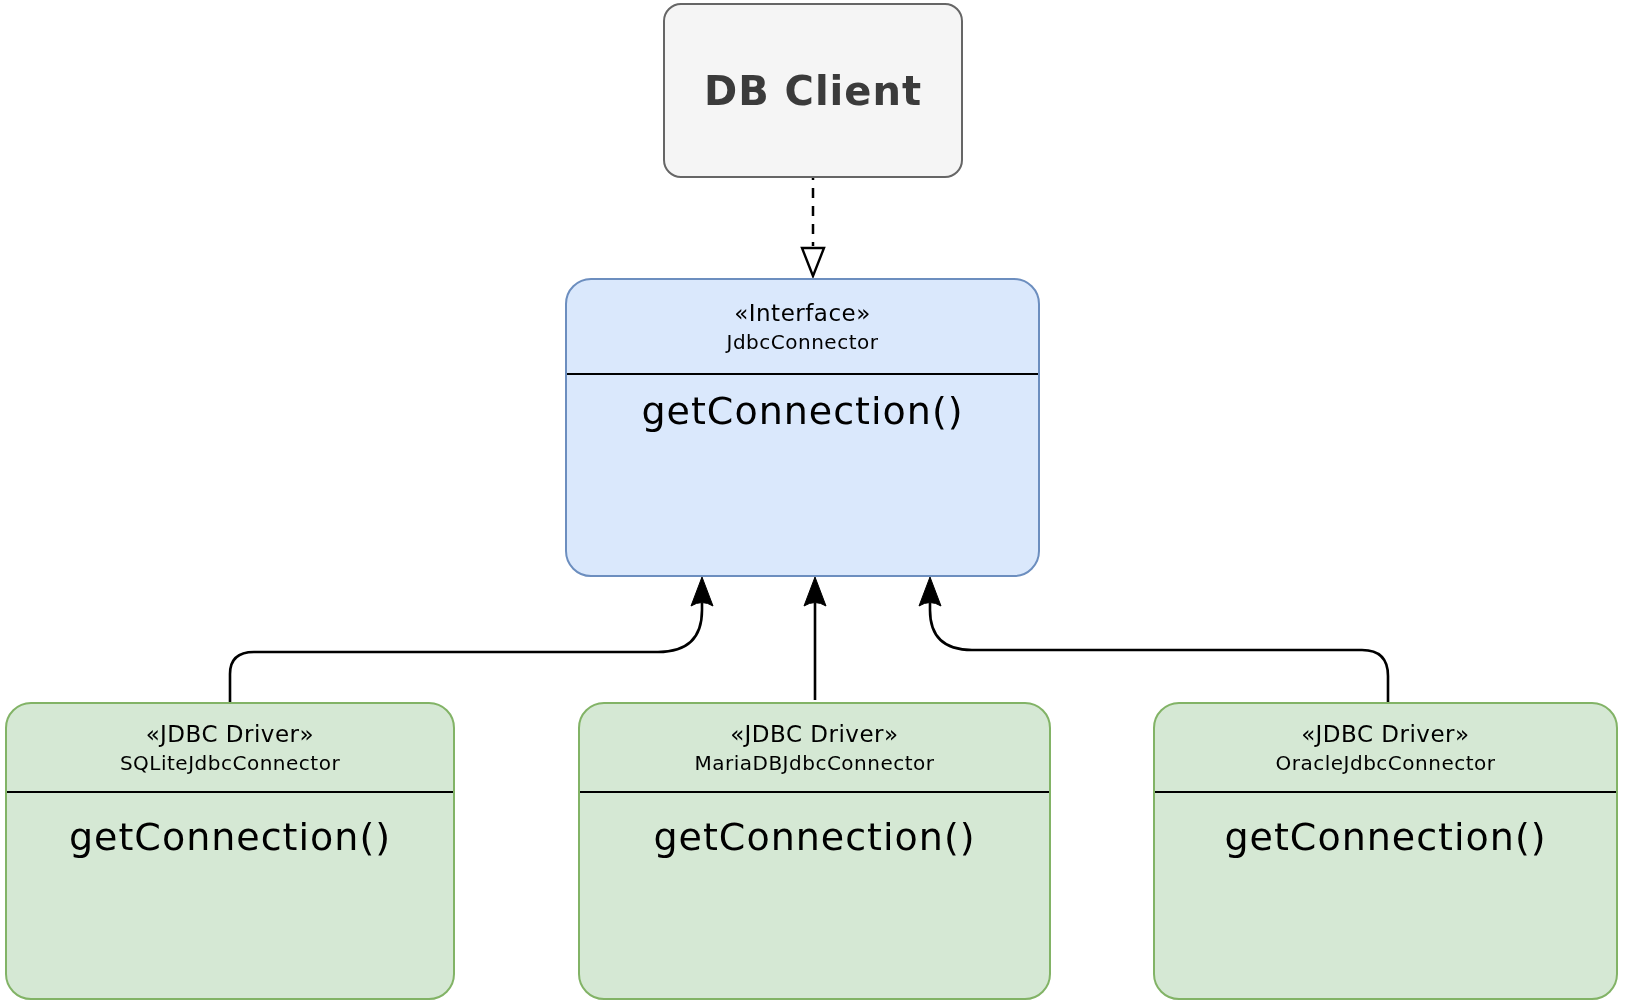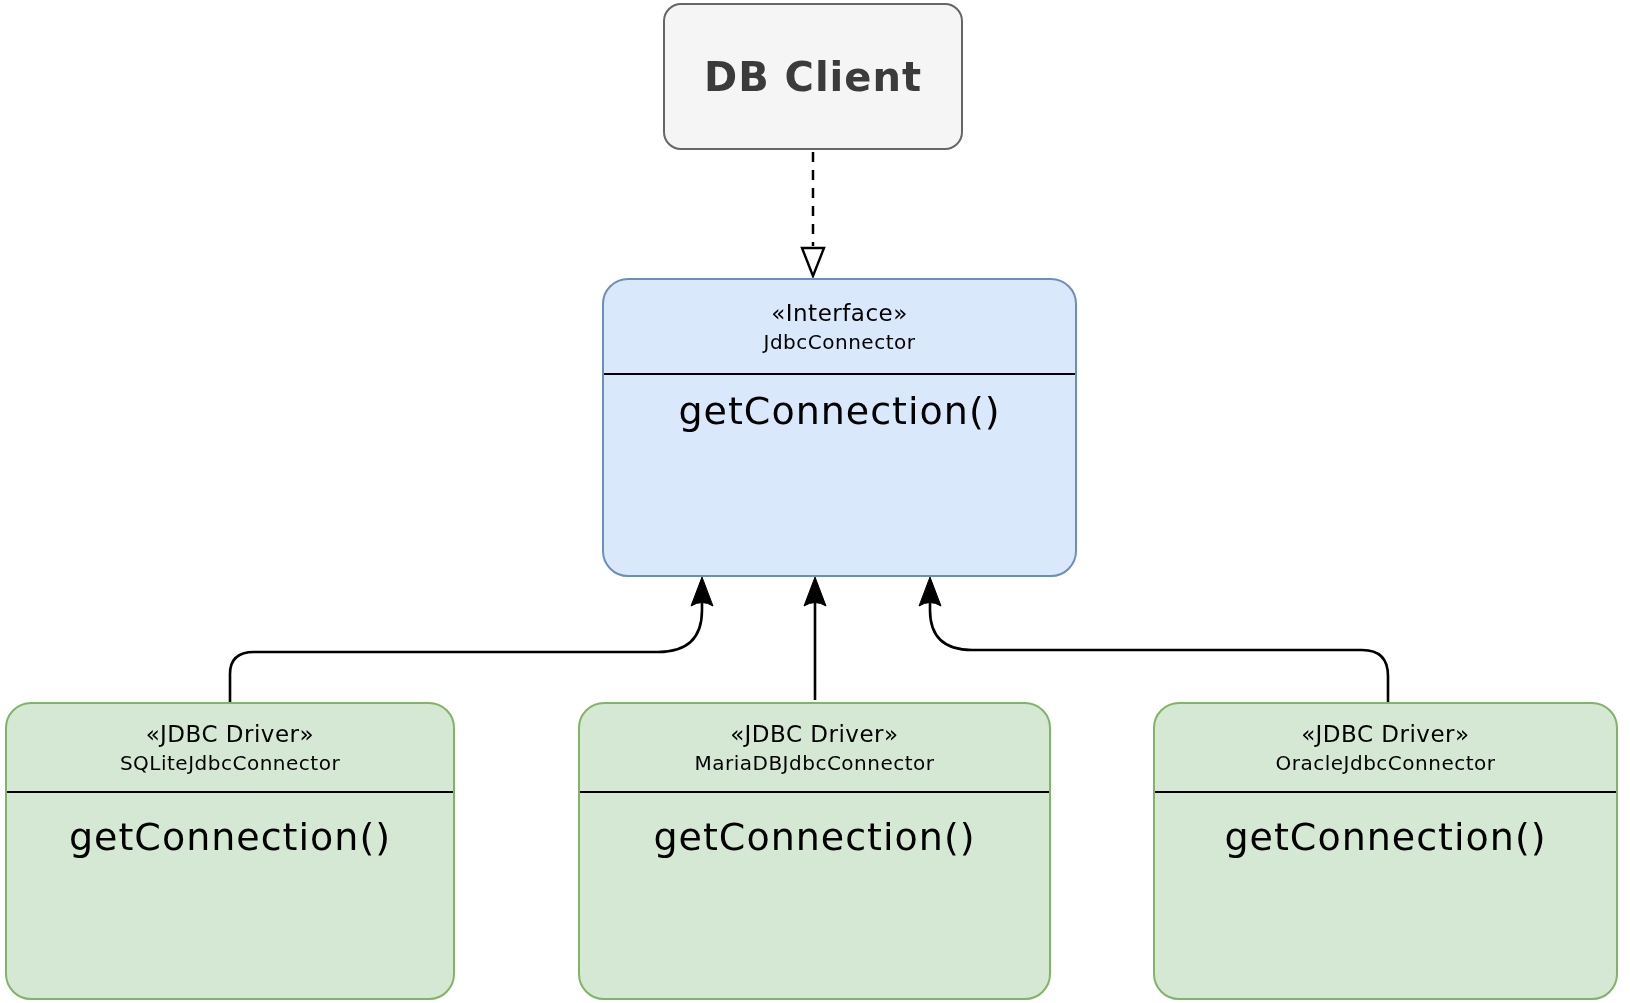--- a/index.html
+++ b/index.html
@@ -22,21 +22,21 @@
     height: 1003px;
     pointer-events: none;
   }
   .node {
     position: absolute;
     box-sizing: border-box;
     text-align: center;
   }
   .client-box {
     left: 663px; top: 3px;
-    width: 300px; height: 147px;
+    width: 300px; height: 175px;
     background: #f5f5f5;
     border: 2.5px solid #666666;
     border-radius: 18px;
     display: flex;
     align-items: center;
     justify-content: center;
   }
   .client-label {
     font-size: 40px;
     font-weight: bold;
@@ -45,21 +45,21 @@
   }
   .class-box {
     background: #dae8fc;
     border: 2px solid #6c8ebf;
     border-radius: 26px;
     color: #000000;
     display: flex;
     flex-direction: column;
   }
   .interface-box {
-    left: 602px; top: 278px;
+    left: 565px; top: 278px;
     width: 475px; height: 299px; text-align: center;
   }
   .driver-box {
     background: #d5e8d4;
     border-color: #82b366;
     top: 702px;
     height: 298px;
   }
   .driver-oracle  { left: 5px;    width: 450px; }
   .driver-mariadb { left: 578px;  width: 473px; }

